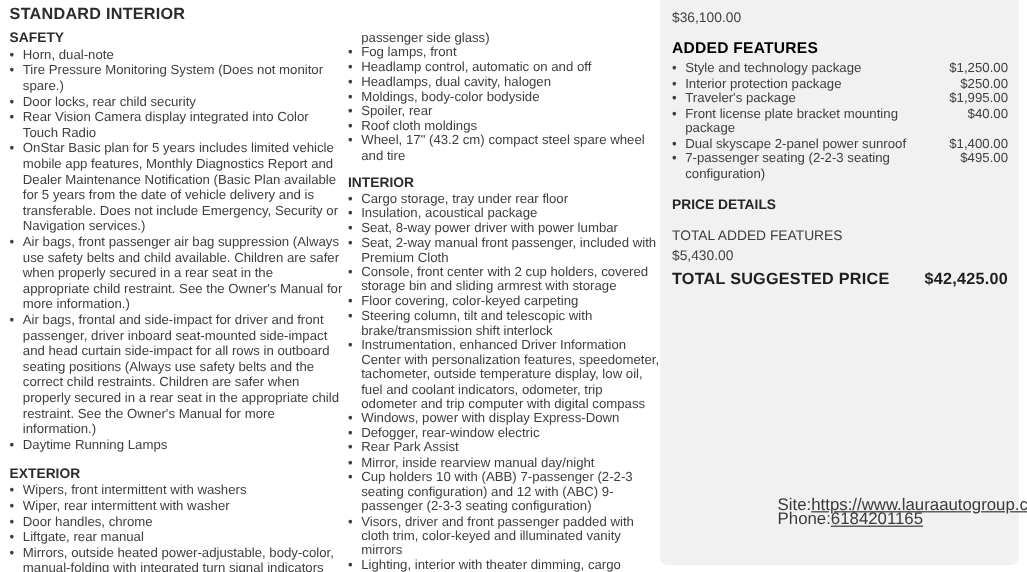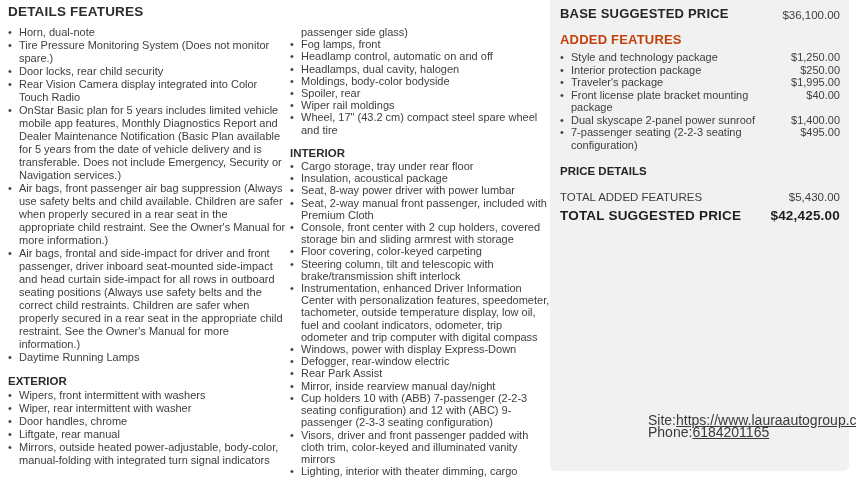--- a/index.html
+++ b/index.html
@@ -26,40 +26,41 @@
   
   .panel {
     position: absolute; left: 550px; top: 0; width: 299px; height: 471px;
     background: #f1f1f1; border-radius: 0 0 6px 6px;
     padding: 6px 9px 0 10px; font-size: 11px; line-height: 12.5px;
   }
   .prow { display: flex; justify-content: space-between; align-items: flex-start; }
   .base-row { margin-top: 2px; }
   .base-row .plab { font-size: 13px; font-weight: bold; color: #252525; letter-spacing: .2px; }
   .base-row .pval { font-size: 11.5px; padding-top: 1px; }
-  .added-h { font-size: 13px; font-weight: bold; color: #c2410c; letter-spacing: .2px; margin-top: 12px; margin-bottom: 5px; }
+  .added-h { font-size: 13px; font-weight: bold; color: #000000; letter-spacing: .2px; margin-top: 12px; margin-bottom: 5px; }
   .alist { list-style: none; }
   .alist li { display: flex; justify-content: space-between; align-items: flex-start; }
   .alab { display: flex; width: 225px; }
   .aval { white-space: nowrap; }
   .pdetails-h { font-size: 11.5px; font-weight: bold; color: #252525; margin-top: 14px; margin-bottom: 11px; }
-  .drow { font-size: 11.5px; line-height: 17px; }
+  .drow { font-size: 11.5px; line-height: 17px; flex-direction: column; }
   .total-row { margin-top: 4px; font-size: 13.5px; font-weight: bold; color: #1e1e1e; letter-spacing: .2px; text-align: center; }
 
   
   .footer { position: absolute; left: 98px; top: 415px; font-size: 14px; line-height: 11.5px; color: #3a3a3a; }
   .footer a { color: inherit; text-decoration: underline; cursor: pointer; }
 </style>
 </head>
 <body>
 
 <div class="sheet">
 
   <div class="col col1">
-      <div class="col-title">DETAILS FEATURES</div>
+      <div class="col-title">STANDARD INTERIOR</div>
+      <div class="sec-h">SAFETY</div>
       <ul class="flist">
         <li>
           <span class="blt">•</span>
           <span class="ftxt">Horn, dual-note</span>
         </li>
         <li>
           <span class="blt">•</span>
           <span class="ftxt">Tire Pressure Monitoring System (Does not monitor spare.)</span>
         </li>
         <li>
@@ -129,21 +130,21 @@
         <li>
           <span class="blt">•</span>
           <span class="ftxt">Moldings, body-color bodyside</span>
         </li>
         <li>
           <span class="blt">•</span>
           <span class="ftxt">Spoiler, rear</span>
         </li>
         <li>
           <span class="blt">•</span>
-          <span class="ftxt">Wiper rail moldings</span>
+          <span class="ftxt">Roof cloth moldings</span>
         </li>
         <li>
           <span class="blt">•</span>
           <span class="ftxt">Wheel, 17" (43.2 cm) compact steel spare wheel and tire</span>
         </li>
       </ul>
       <div class="sec-h">INTERIOR</div>
       <ul class="flist">
         <li>
           <span class="blt">•</span>
@@ -203,21 +204,20 @@
         </li>
         <li>
           <span class="blt">•</span>
           <span class="ftxt">Lighting, interior with theater dimming, cargo compartment, reading lights for front seats, second</span>
         </li>
       </ul>
     </div>
 
   <aside class="panel" style="background: rgb(241, 241, 241);">
     <div class="prow base-row">
-      <span class="plab">BASE SUGGESTED PRICE</span>
       <span class="pval">$36,100.00</span>
     </div>
 
     <div class="added-h">ADDED FEATURES</div>
     <ul class="alist">
         <li>
           <span class="alab">
             <span class="blt">•</span>
             <span class="ftxt">Style and technology package</span>
           </span>

